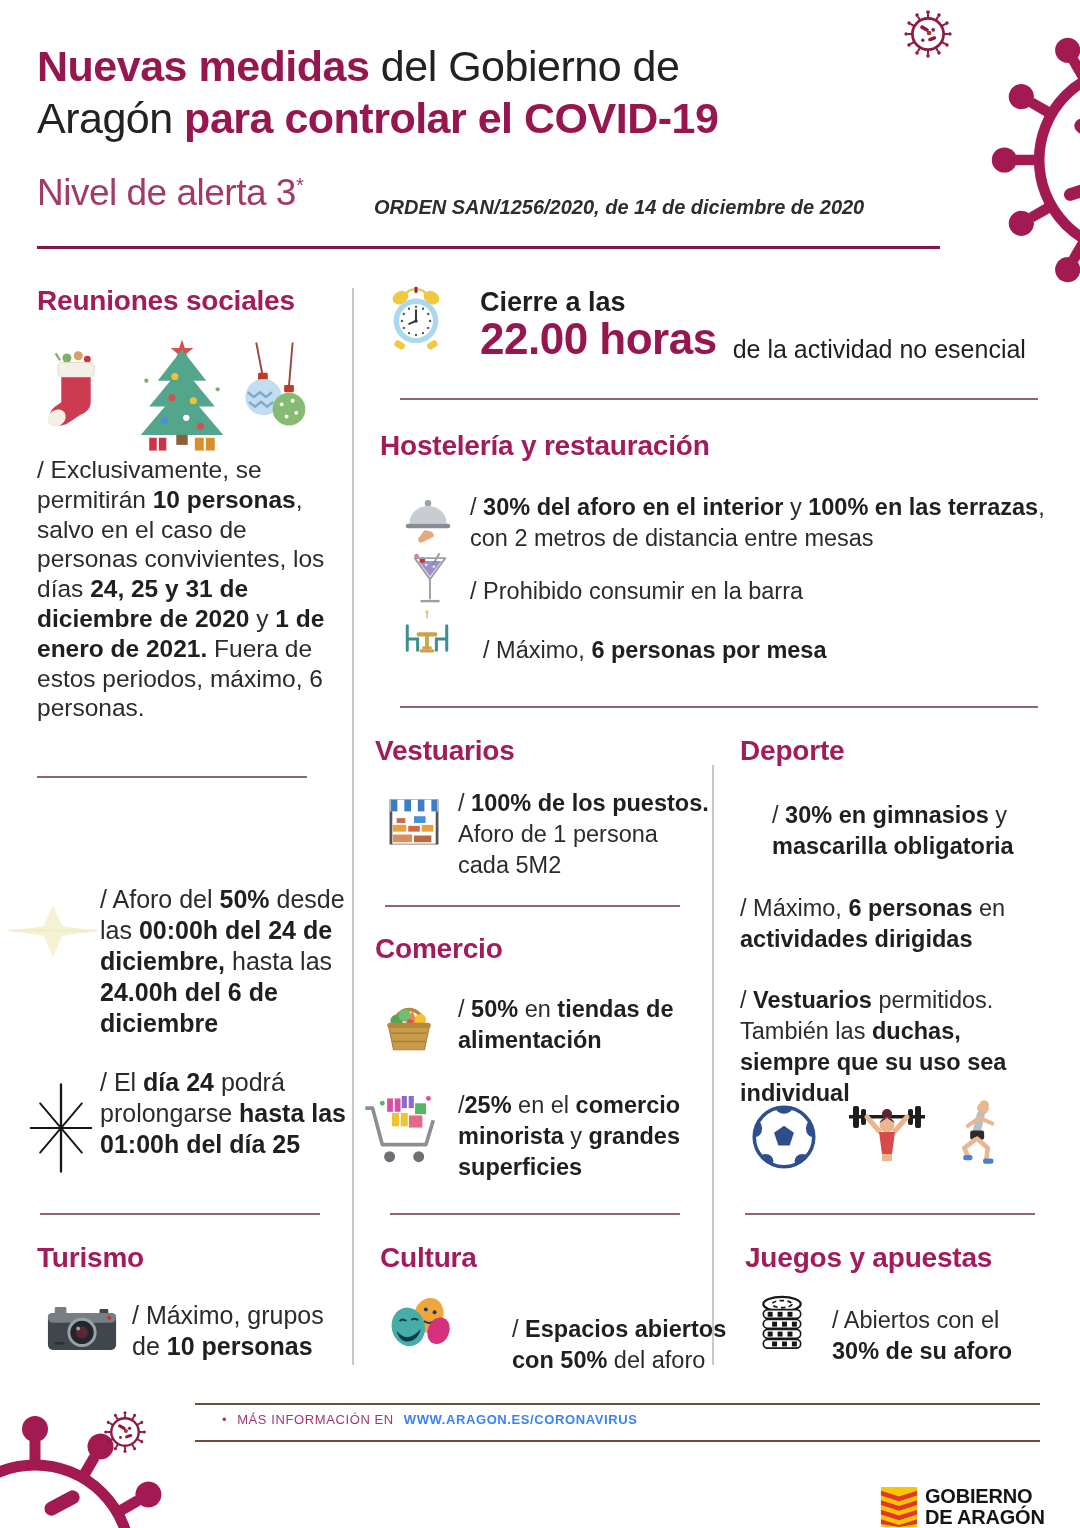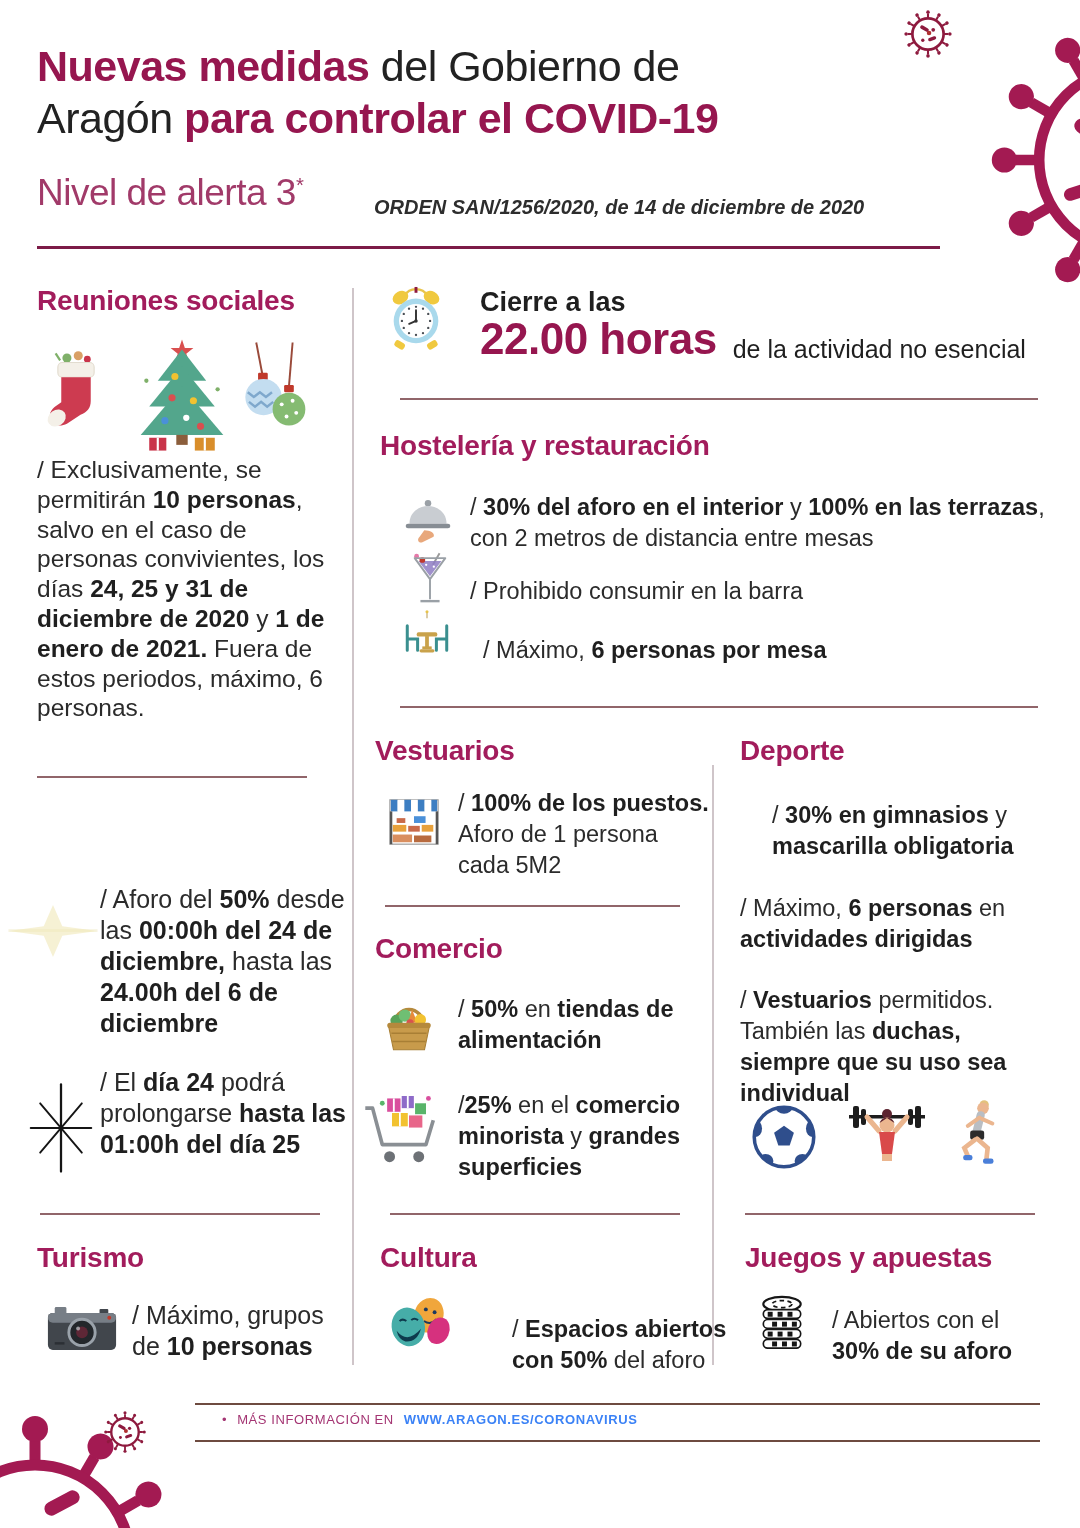--- a/index.html
+++ b/index.html
@@ -456,14 +456,27 @@
   <p class="abs body-r" style="left:828px;top:1301px;width:220px;margin:4px"><span>/ Abiertos con el </span><span class="b">30% de su aforo</span></p>
 
   <div class="hr foot" style="left:195px;top:1403px;width:845px"></div>
   <div class="abs foot-info" style="left:222px;top:1412px">
     <span>•</span>
     <span>MÁS INFORMACIÓN EN</span>
     <span class="url">WWW.ARAGON.ES/CORONAVIRUS</span>
   </div>
   <div class="hr foot" style="left:195px;top:1440px;width:845px"></div>
 
+  <div class="abs logo" style="left:880px;top:1486px">
+    <svg width="38" height="42" viewBox="0 0 40 44">
+      <rect x="1" y="1" width="38" height="42" fill="#F7C600"></rect>
+      <path d="M1 5 L20 11 L39 5 L39 10 L20 16 L1 10 Z" fill="#E2352B"></path>
+      <path d="M1 15 L20 21 L39 15 L39 20 L20 26 L1 20 Z" fill="#E2352B"></path>
+      <path d="M1 25 L20 31 L39 25 L39 30 L20 36 L1 30 Z" fill="#E2352B"></path>
+      <path d="M1 35 L20 41 L39 35 L39 40 L20 43 L1 40 Z" fill="#E2352B"></path>
+    </svg>
+    <div class="logo-text">
+      <div>GOBIERNO</div>
+      <div>DE ARAGÓN</div>
+    </div>
+  </div>
 
 </div>
 
 </body></html>

